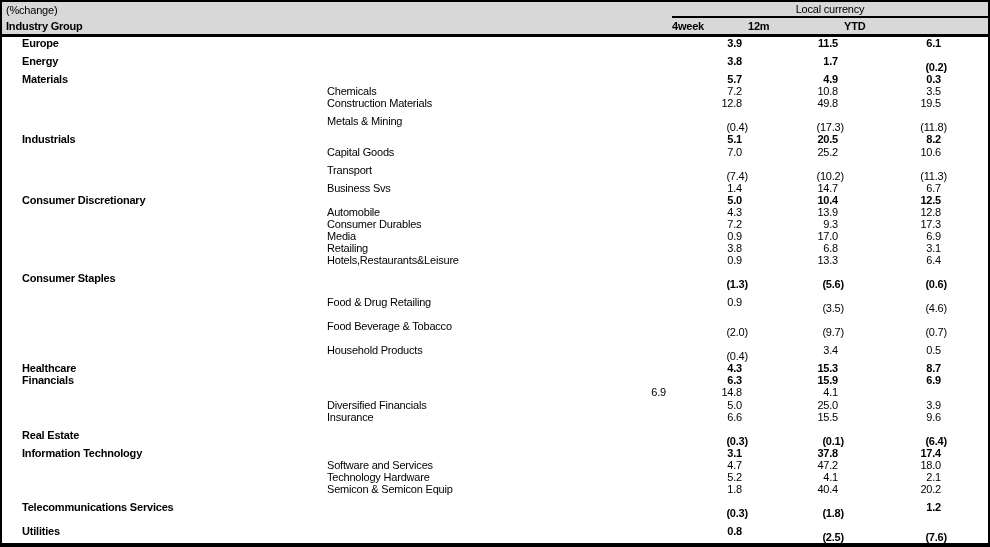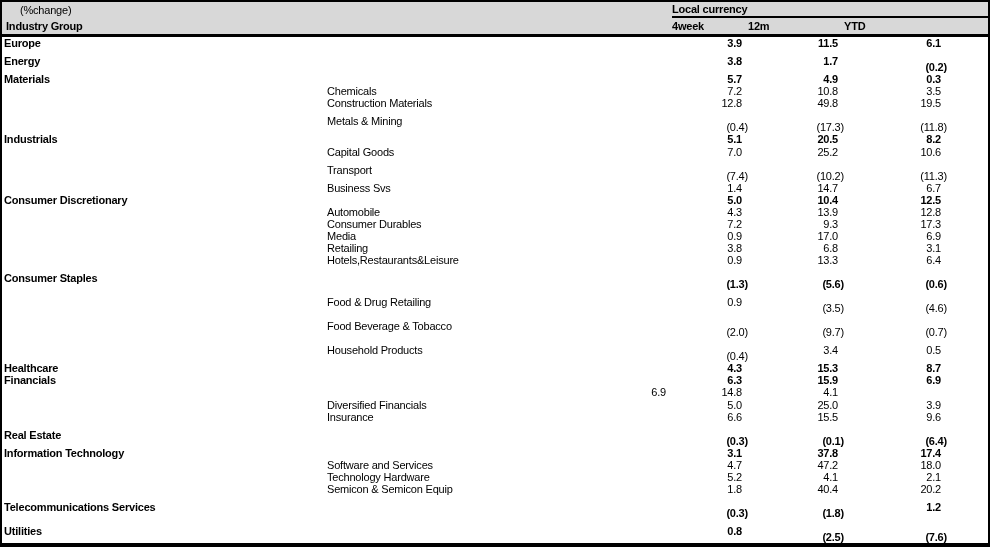--- a/index.html
+++ b/index.html
@@ -20,38 +20,38 @@
     background:#d8d8d8;
     border-bottom:3px solid #000;
     height:32px;
   }
   .hrow {
     display:grid;
     grid-template-columns:323px 347px 76px 96px 103px 41px;
     height:16px;
     align-items:center;
   }
-  .pct { grid-column:1/3; padding-left:18px; }
+  .pct { grid-column:1/3; padding-left:4px; }
   .lc {
     grid-column:3/7;
     align-self:stretch;
-    display:flex; align-items:center; 
+    display:flex; align-items:center; justify-content:center;
     border-bottom:2px solid #000;
-    font-weight:bold;
+    font-weight:normal;
   }
   .ig { grid-column:1/3; padding-left:4px; font-weight:bold; }
   .ch { text-align:left; padding-right:6px; font-weight:bold; }
   .body { display:flex; flex-direction:column; height:506px; }
   .row {
     flex:1 1 0;
     display:grid;
     grid-template-columns:323px 347px 76px 96px 103px 41px;
     align-items:center;
   }
-  .c1 { padding-left:2px; font-weight:bold; white-space:nowrap; }
+  .c1 { padding-left:20px; font-weight:bold; white-space:nowrap; }
   .c2 { padding-left:2px; white-space:nowrap; }
   .cv { text-align:right; padding-right:6px; white-space:nowrap; }
   .row.group .cv { font-weight:bold; }
   .val.paren { margin-right:-6px;margin-top:12px; }
 </style>
 </head>
 <body>
 
 <div class="sheet">
   <div class="header" style="background: rgb(216, 216, 216);">

